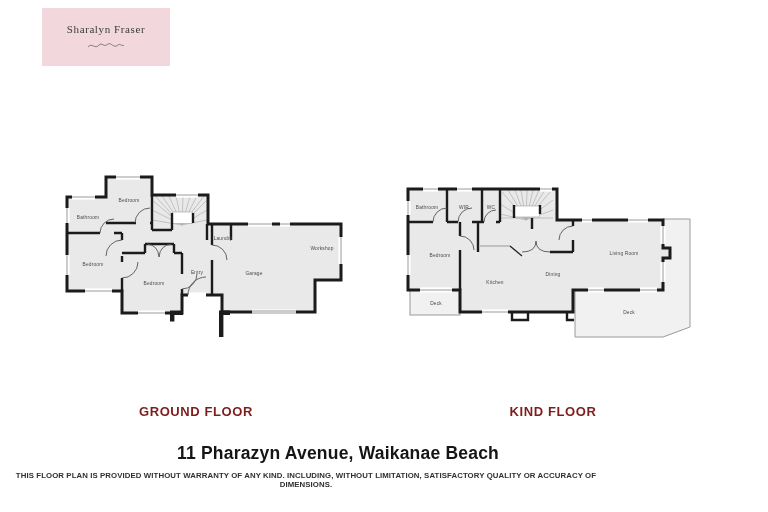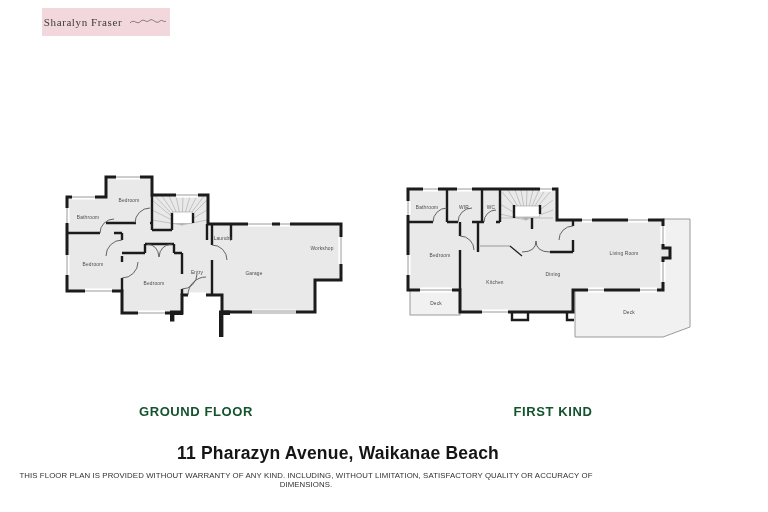--- a/index.html
+++ b/index.html
@@ -1,29 +1,29 @@
 <!DOCTYPE html>
 <html><head>
 <meta charset="utf-8">
 <style>
   html,body{margin:0;padding:0;background:#ffffff;}
   #page{position:relative;width:768px;height:512px;background:#ffffff;overflow:hidden;
         font-family:"Liberation Sans", sans-serif;}
-  #logo{position:absolute;left:42px;top:8px;width:128px;height:28px;
-        display:flex;flex-direction:row;align-items:center;justify-content:center;gap:6px;}
+  #logo{position:absolute;left:42px;top:8px;width:128px;height:58px;
+        display:flex;flex-direction:column;align-items:center;justify-content:center;gap:6px;}
   #logo .brand{font-family:"Liberation Serif", serif;font-size:11px;letter-spacing:0.6px;color:#3b3b3b;line-height:12px;}
   .floor-svg{position:absolute;}
   .floor-title{position:absolute;text-align:center;font-size:13px;font-weight:600;
-               letter-spacing:0.6px;color:#14532d;}
+               letter-spacing:0.6px;color:#7f1d1d;}
   #ground-title{left:46px;top:404px;width:300px;}
   #first-title{left:403px;top:404px;width:300px;}
   #address{position:absolute;left:0;top:443px;width:676px;text-align:center;
            font-size:17.5px;font-weight:700;color:#151515;letter-spacing:0.2px;}
   #disclaimer{position:absolute;left:0;top:471px;width:612px;text-align:center;
-              font-size:7.8px;font-weight:400;color:#2f2f2f;letter-spacing:0.1px;}
+              font-size:7.8px;font-weight:700;color:#2f2f2f;letter-spacing:0.1px;}
   .room-label{font-size:4.8px;fill:#4a4a4a;text-anchor:middle;letter-spacing:0.2px;}
   .wall-ext{stroke:#1b1b1b;stroke-width:3;fill:none;stroke-linejoin:miter;}
   .wall-int{stroke:#1b1b1b;stroke-width:2.4;fill:none;stroke-linecap:butt;}
   .win-gap{fill:#ffffff;stroke:none;}
   .win-line{stroke:#9a9a9a;stroke-width:1;fill:none;}
   .door-arc{stroke:#555555;stroke-width:0.9;fill:none;}
   .stair-line{stroke:#b0b0b0;stroke-width:0.7;fill:none;}
   .stair-void{fill:#ffffff;stroke:#aaaaaa;stroke-width:0.7;}
   .room-fill{fill:#e9e9e9;stroke:none;}
   .deck{fill:#f1f1f1;stroke:#9a9a9a;stroke-width:1;}
@@ -185,17 +185,17 @@
     <text class="room-label" x="491" y="209">WC</text>
     <text class="room-label" x="440" y="257">Bedroom</text>
     <text class="room-label" x="436" y="305">Deck</text>
     <text class="room-label" x="495" y="284">Kitchen</text>
     <text class="room-label" x="553" y="276">Dining</text>
     <text class="room-label" x="624" y="255">Living Room</text>
     <text class="room-label" x="629" y="314">Deck</text>
   </svg>
 
   <div id="ground-title" class="floor-title">GROUND FLOOR</div>
-  <div id="first-title" class="floor-title">FIRST KIND</div>
+  <div id="first-title" class="floor-title">KIND FLOOR</div>
   <div id="address">11 Pharazyn Avenue, Waikanae Beach</div>
   <div id="disclaimer">THIS FLOOR PLAN IS PROVIDED WITHOUT WARRANTY OF ANY KIND. INCLUDING, WITHOUT LIMITATION,  SATISFACTORY QUALITY OR ACCURACY OF DIMENSIONS.</div>
 
 </div>
 
 </body></html>

